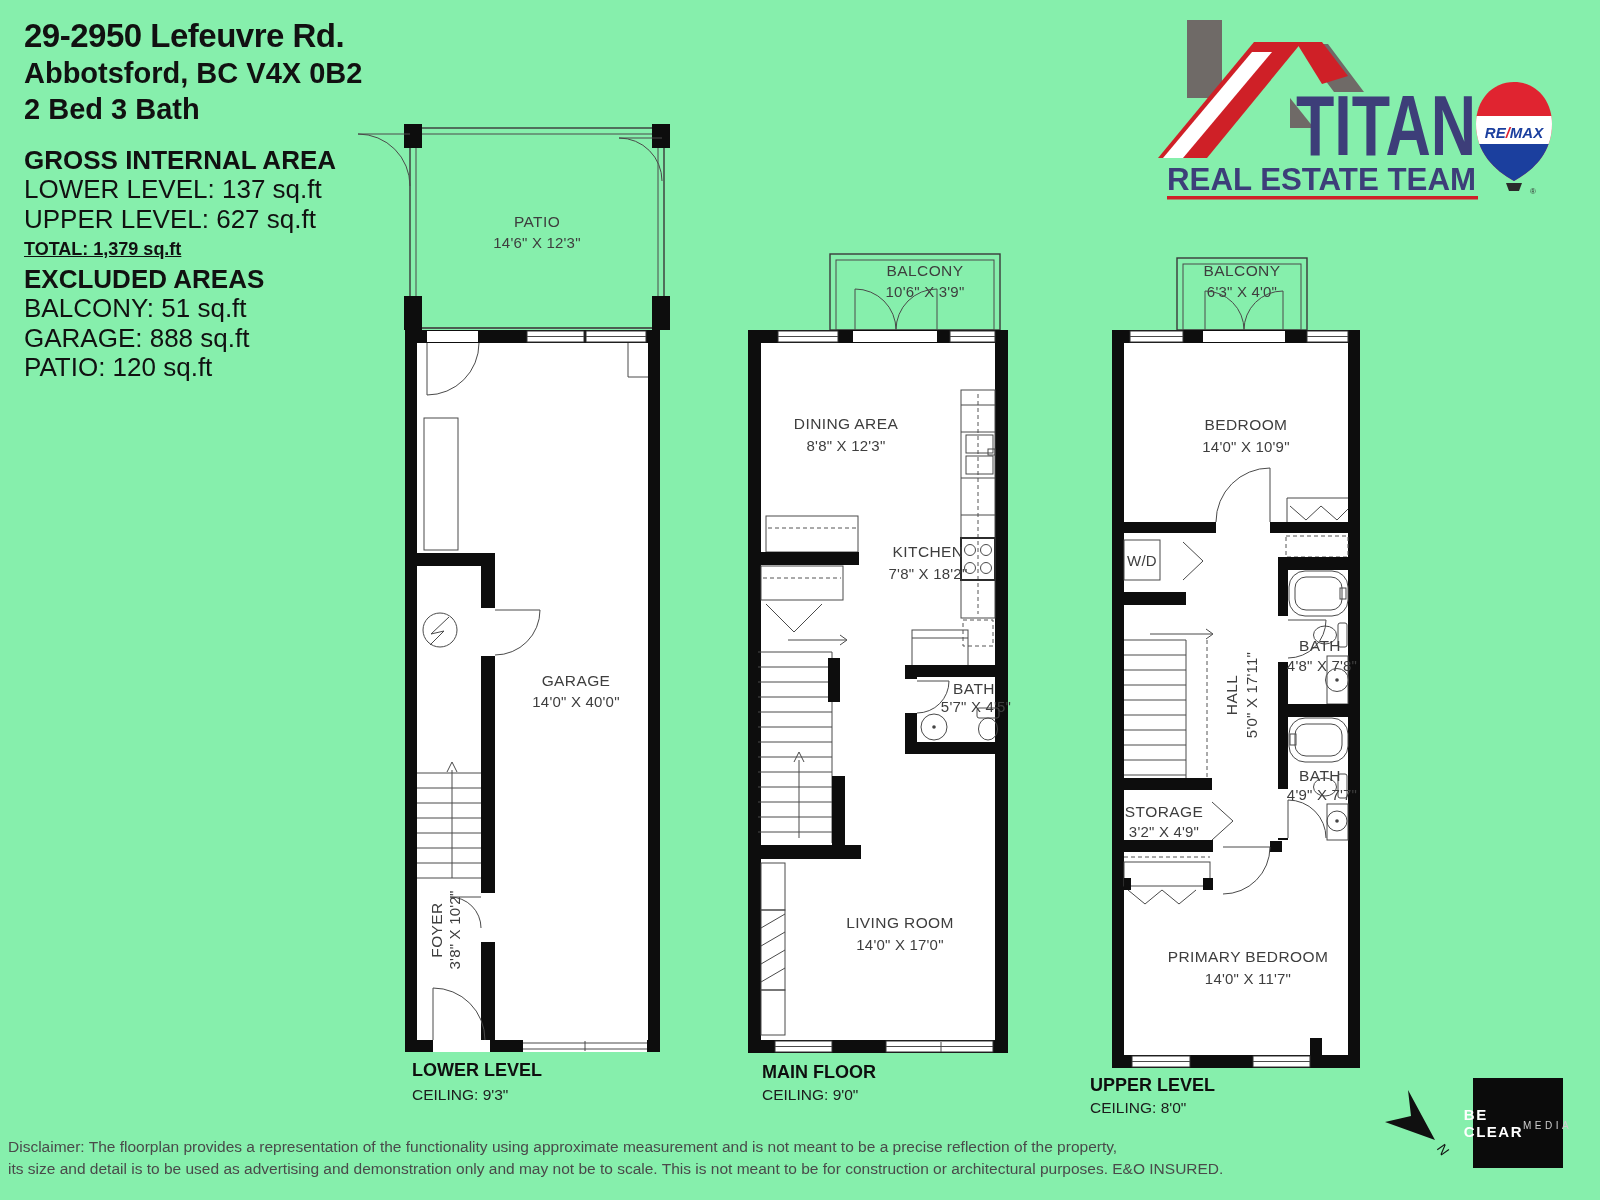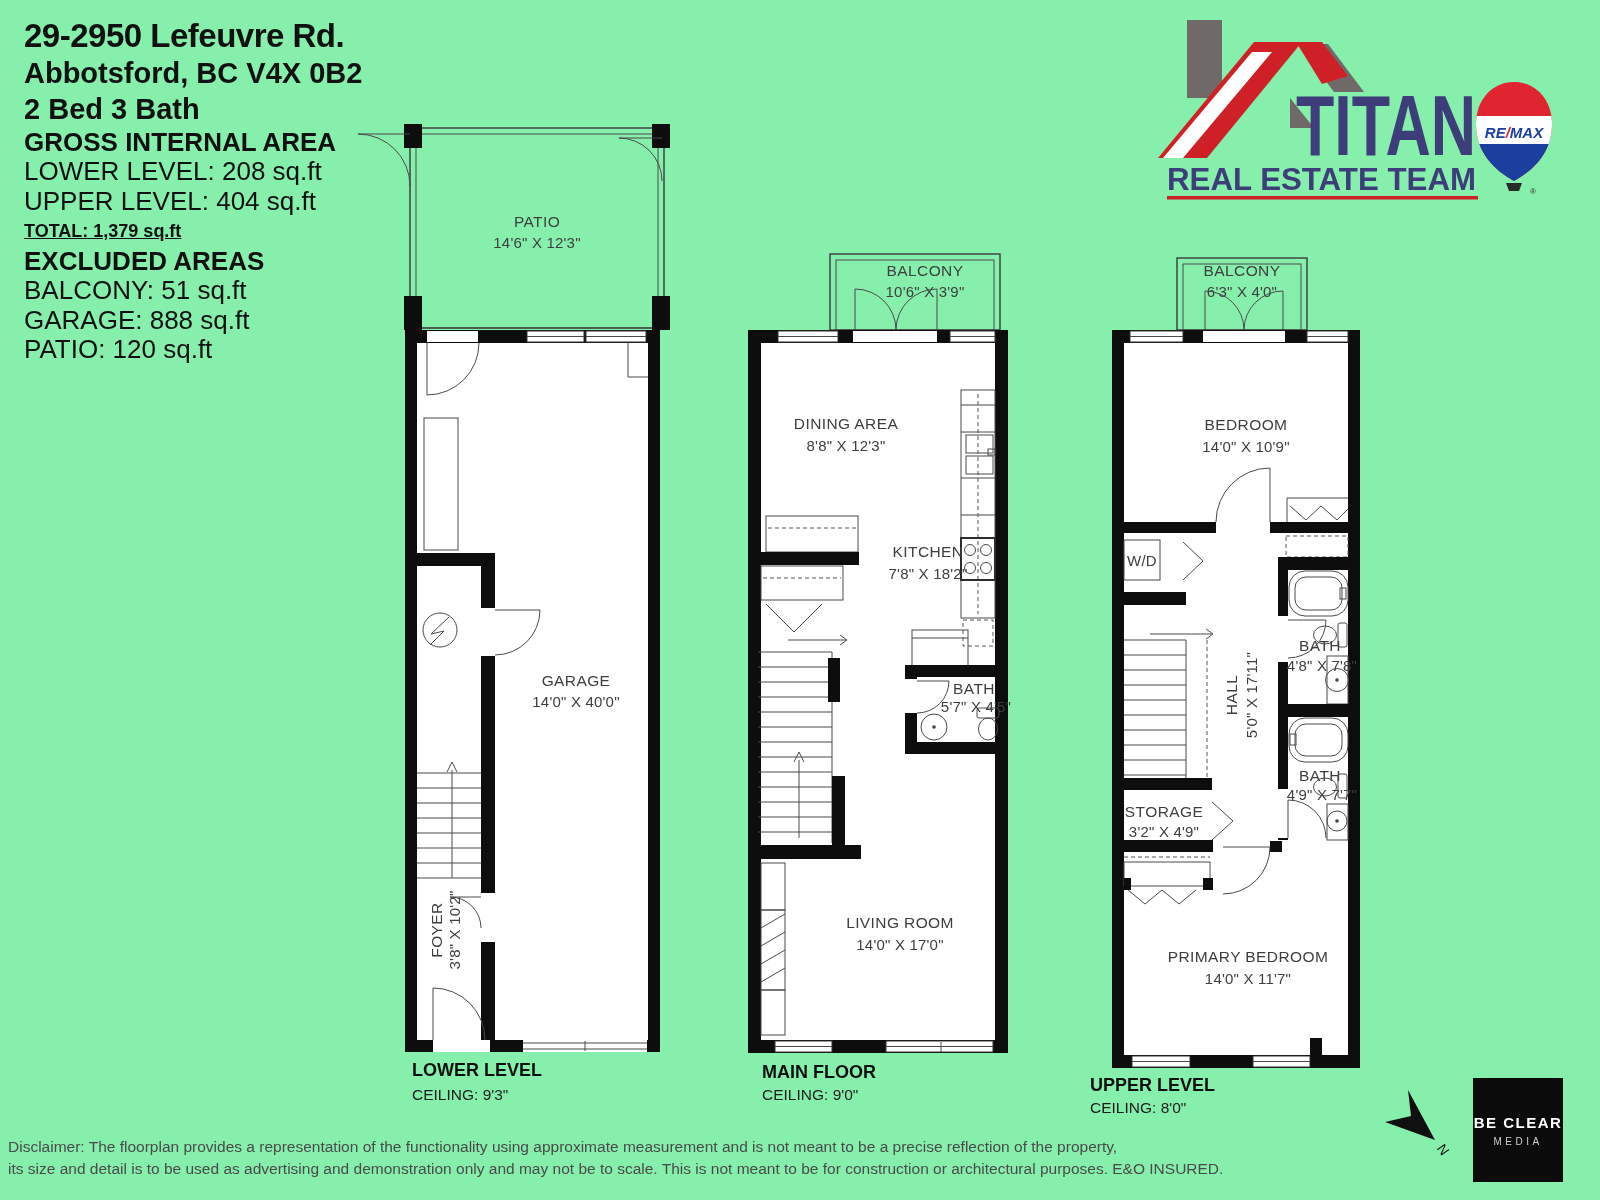--- a/index.html
+++ b/index.html
@@ -3,55 +3,55 @@
 <meta charset="utf-8">
 <style>
   html,body{margin:0;padding:0;background:#fff;}
   .canvas{position:relative;width:1600px;height:1200px;background:#86efac;overflow:hidden;
           font-family:"Liberation Sans",sans-serif;color:#111;}
   .abs{position:absolute;}
   
   .hdr{left:24px;top:16px;width:420px;}
   .addr1{font-size:33px;font-weight:bold;line-height:39px;letter-spacing:-.5px;}
   .addr2,.addr3{font-size:29px;font-weight:bold;line-height:36px;}
-  .gia{}
+  .gia{margin-top:18px;}
   .gia-title,.exc-title{font-size:26px;font-weight:bold;line-height:30px;}
   .gia-line{font-size:26px;line-height:29.5px;}
   .gia-total{font-size:18px;font-weight:bold;line-height:30px;text-decoration:underline;}
   
   .w{fill:#0d0d0d;}
   .ln{fill:none;stroke:#3a3a3a;stroke-width:1.4;}
   .ln2{fill:none;stroke:#4a4a4a;stroke-width:1;}
   .dash{fill:none;stroke:#555;stroke-width:1;stroke-dasharray:4 3;}
   .win{fill:#fff;stroke:#333;stroke-width:1;}
   .rt{font-size:15.5px;fill:#3e3e3e;text-anchor:middle;letter-spacing:.4px;}
   .rd{font-size:15px;fill:#3e3e3e;text-anchor:middle;letter-spacing:.2px;}
   .plbl{font-size:18px;font-weight:bold;fill:#0f0f0f;}
   .pceil{font-size:15.5px;fill:#1c1c1c;}
   
   .disclaimer{left:8px;top:1136px;width:1600px;text-align:left;font-size:15.5px;
               line-height:22px;color:#4a4a4a;}
-  .beclear{left:1473px;top:1078px;width:90px;height:104px;background:#0b0b0b;color:#fff;
-           display:flex;flex-direction:column;align-items:center;justify-content:center;}
+  .beclear{left:1473px;top:1078px;width:90px;height:90px;background:#0b0b0b;color:#fff;
+           display:flex;flex-direction:row;align-items:center;justify-content:center;}
   .bc1{font-size:15px;font-weight:bold;letter-spacing:1.5px;}
   .bc2{font-size:10px;letter-spacing:3.5px;color:#cfcfcf;margin-top:5px;}
 </style>
 </head>
 <body>
 
 <div class="canvas">
 
   <div class="abs hdr">
     <div class="addr1">29-2950 Lefeuvre Rd.</div>
     <div class="addr2">Abbotsford, BC V4X 0B2</div>
     <div class="addr3">2 Bed 3 Bath</div>
     <div class="gia">
       <div class="gia-title">GROSS INTERNAL AREA</div>
-      <div class="gia-line">LOWER LEVEL: 208 sq.ft</div>
-      <div class="gia-line">UPPER LEVEL: 404 sq.ft</div>
+      <div class="gia-line">LOWER LEVEL: 137 sq.ft</div>
+      <div class="gia-line">UPPER LEVEL: 627 sq.ft</div>
       <div class="gia-total">TOTAL: 1,379 sq.ft</div>
       <div class="exc-title">EXCLUDED AREAS</div>
       <div class="gia-line">BALCONY: 51 sq.ft</div>
       <div class="gia-line">GARAGE: 888 sq.ft</div>
       <div class="gia-line">PATIO: 120 sq.ft</div>
     </div>
   </div>
 
   <svg class="abs" style="left:1140px;top:12px;" width="420" height="200" viewBox="1140 12 420 200">
     <defs>

